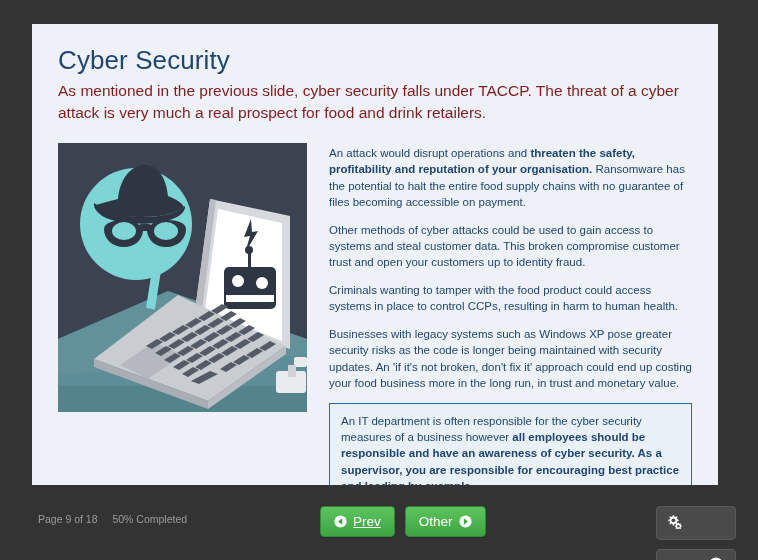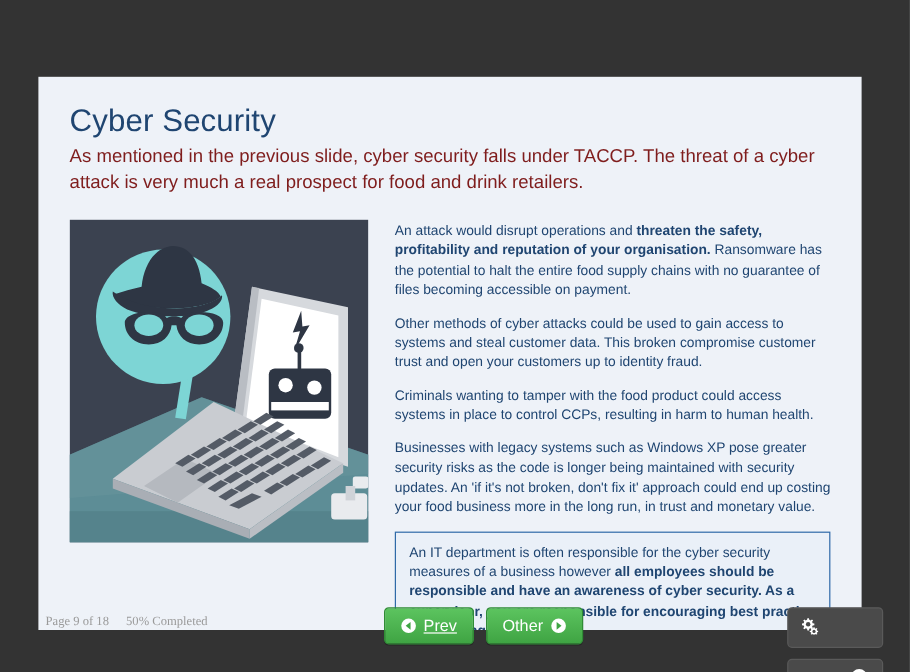--- a/index.html
+++ b/index.html
@@ -25,21 +25,20 @@
   #slide {
     position: absolute;
     left: 32px;
     top: 24px;
     width: 686px;
     height: 461px;
     background: #eef2f8;
     box-sizing: border-box;
     padding: 22px 26px 0 26px;
     overflow: hidden;
-    margin-top: 40px;
   }
 
   .slide-title {
     font-size: 26px;
     color: #1f4571;
     font-weight: normal;
     letter-spacing: 0.1px;
     margin: 0 0 4px 0;
     line-height: 1.15;
   }
@@ -102,21 +101,20 @@
     height: 72px;
   }
 
   .status {
     position: absolute;
     left: 38px;
     top: 25px;
     font-size: 10.5px;
     color: #9a9a9a;
     white-space: nowrap;
-    font-family: Liberation Serif, serif;
   }
   .status .sep { display: inline-block; width: 9px; }
 
   .navgroup {
     position: absolute;
     left: 320px;
     top: 18px;
     display: flex;
     gap: 10px;
   }

